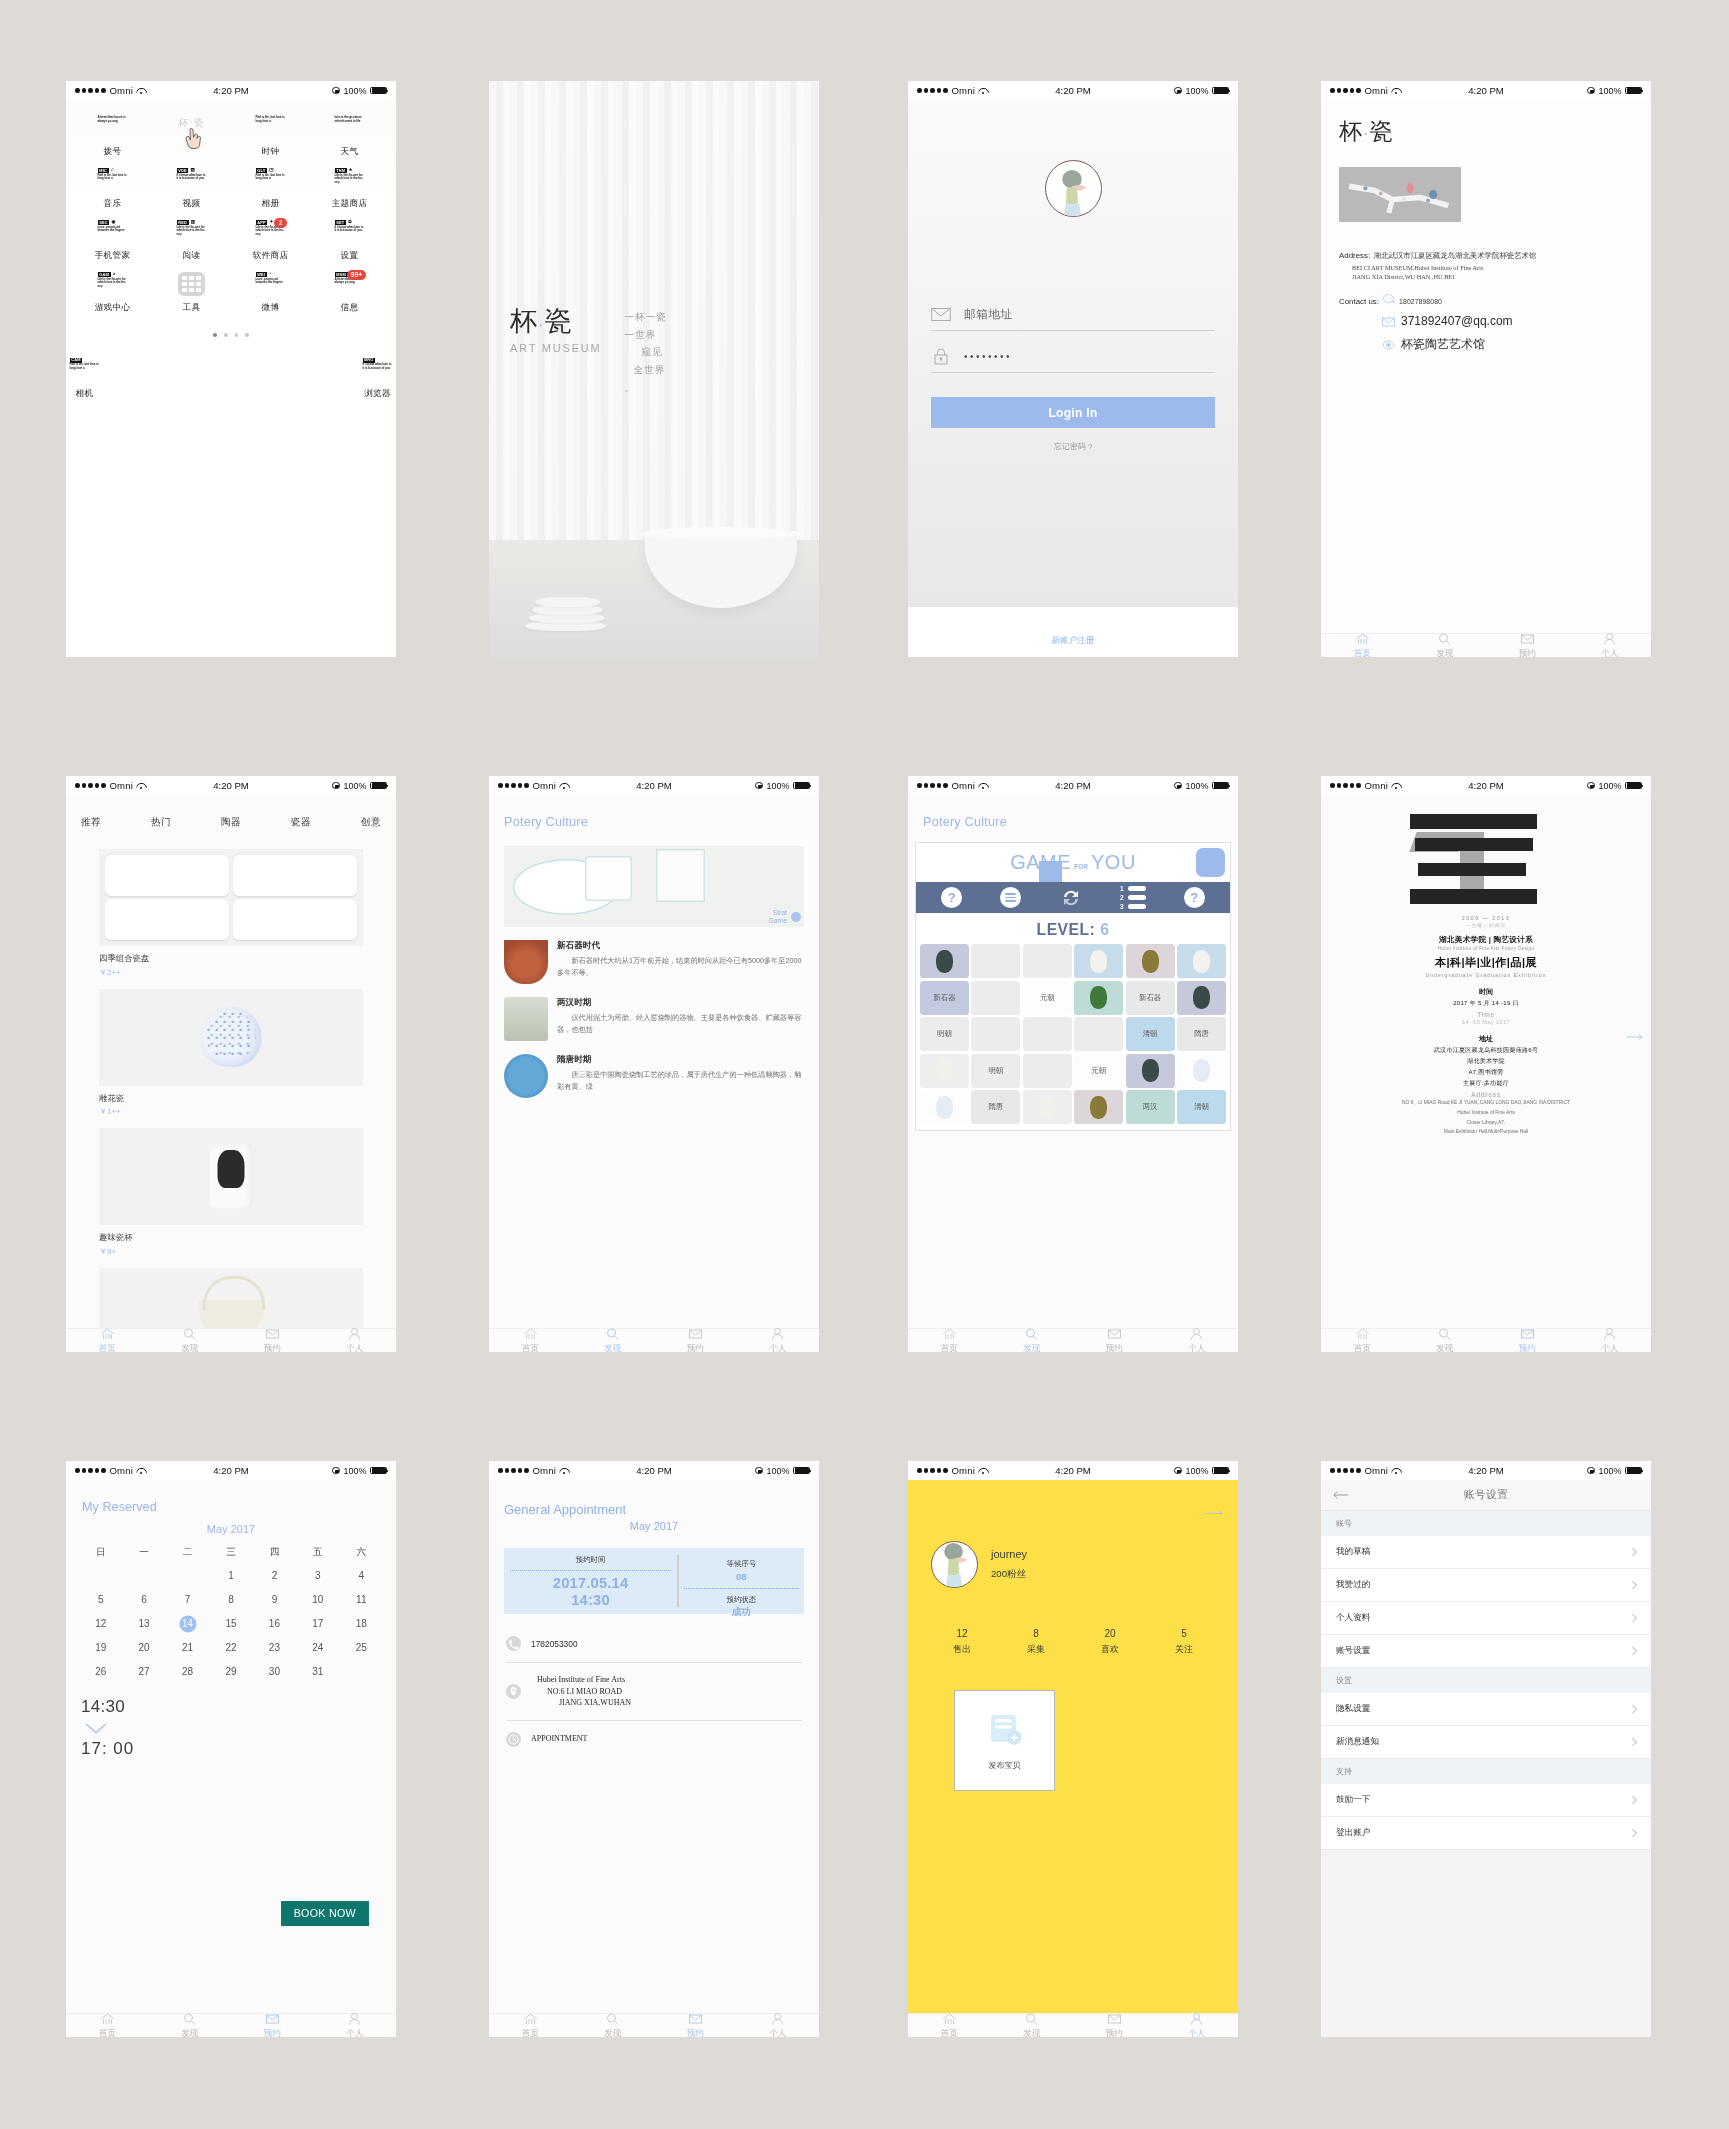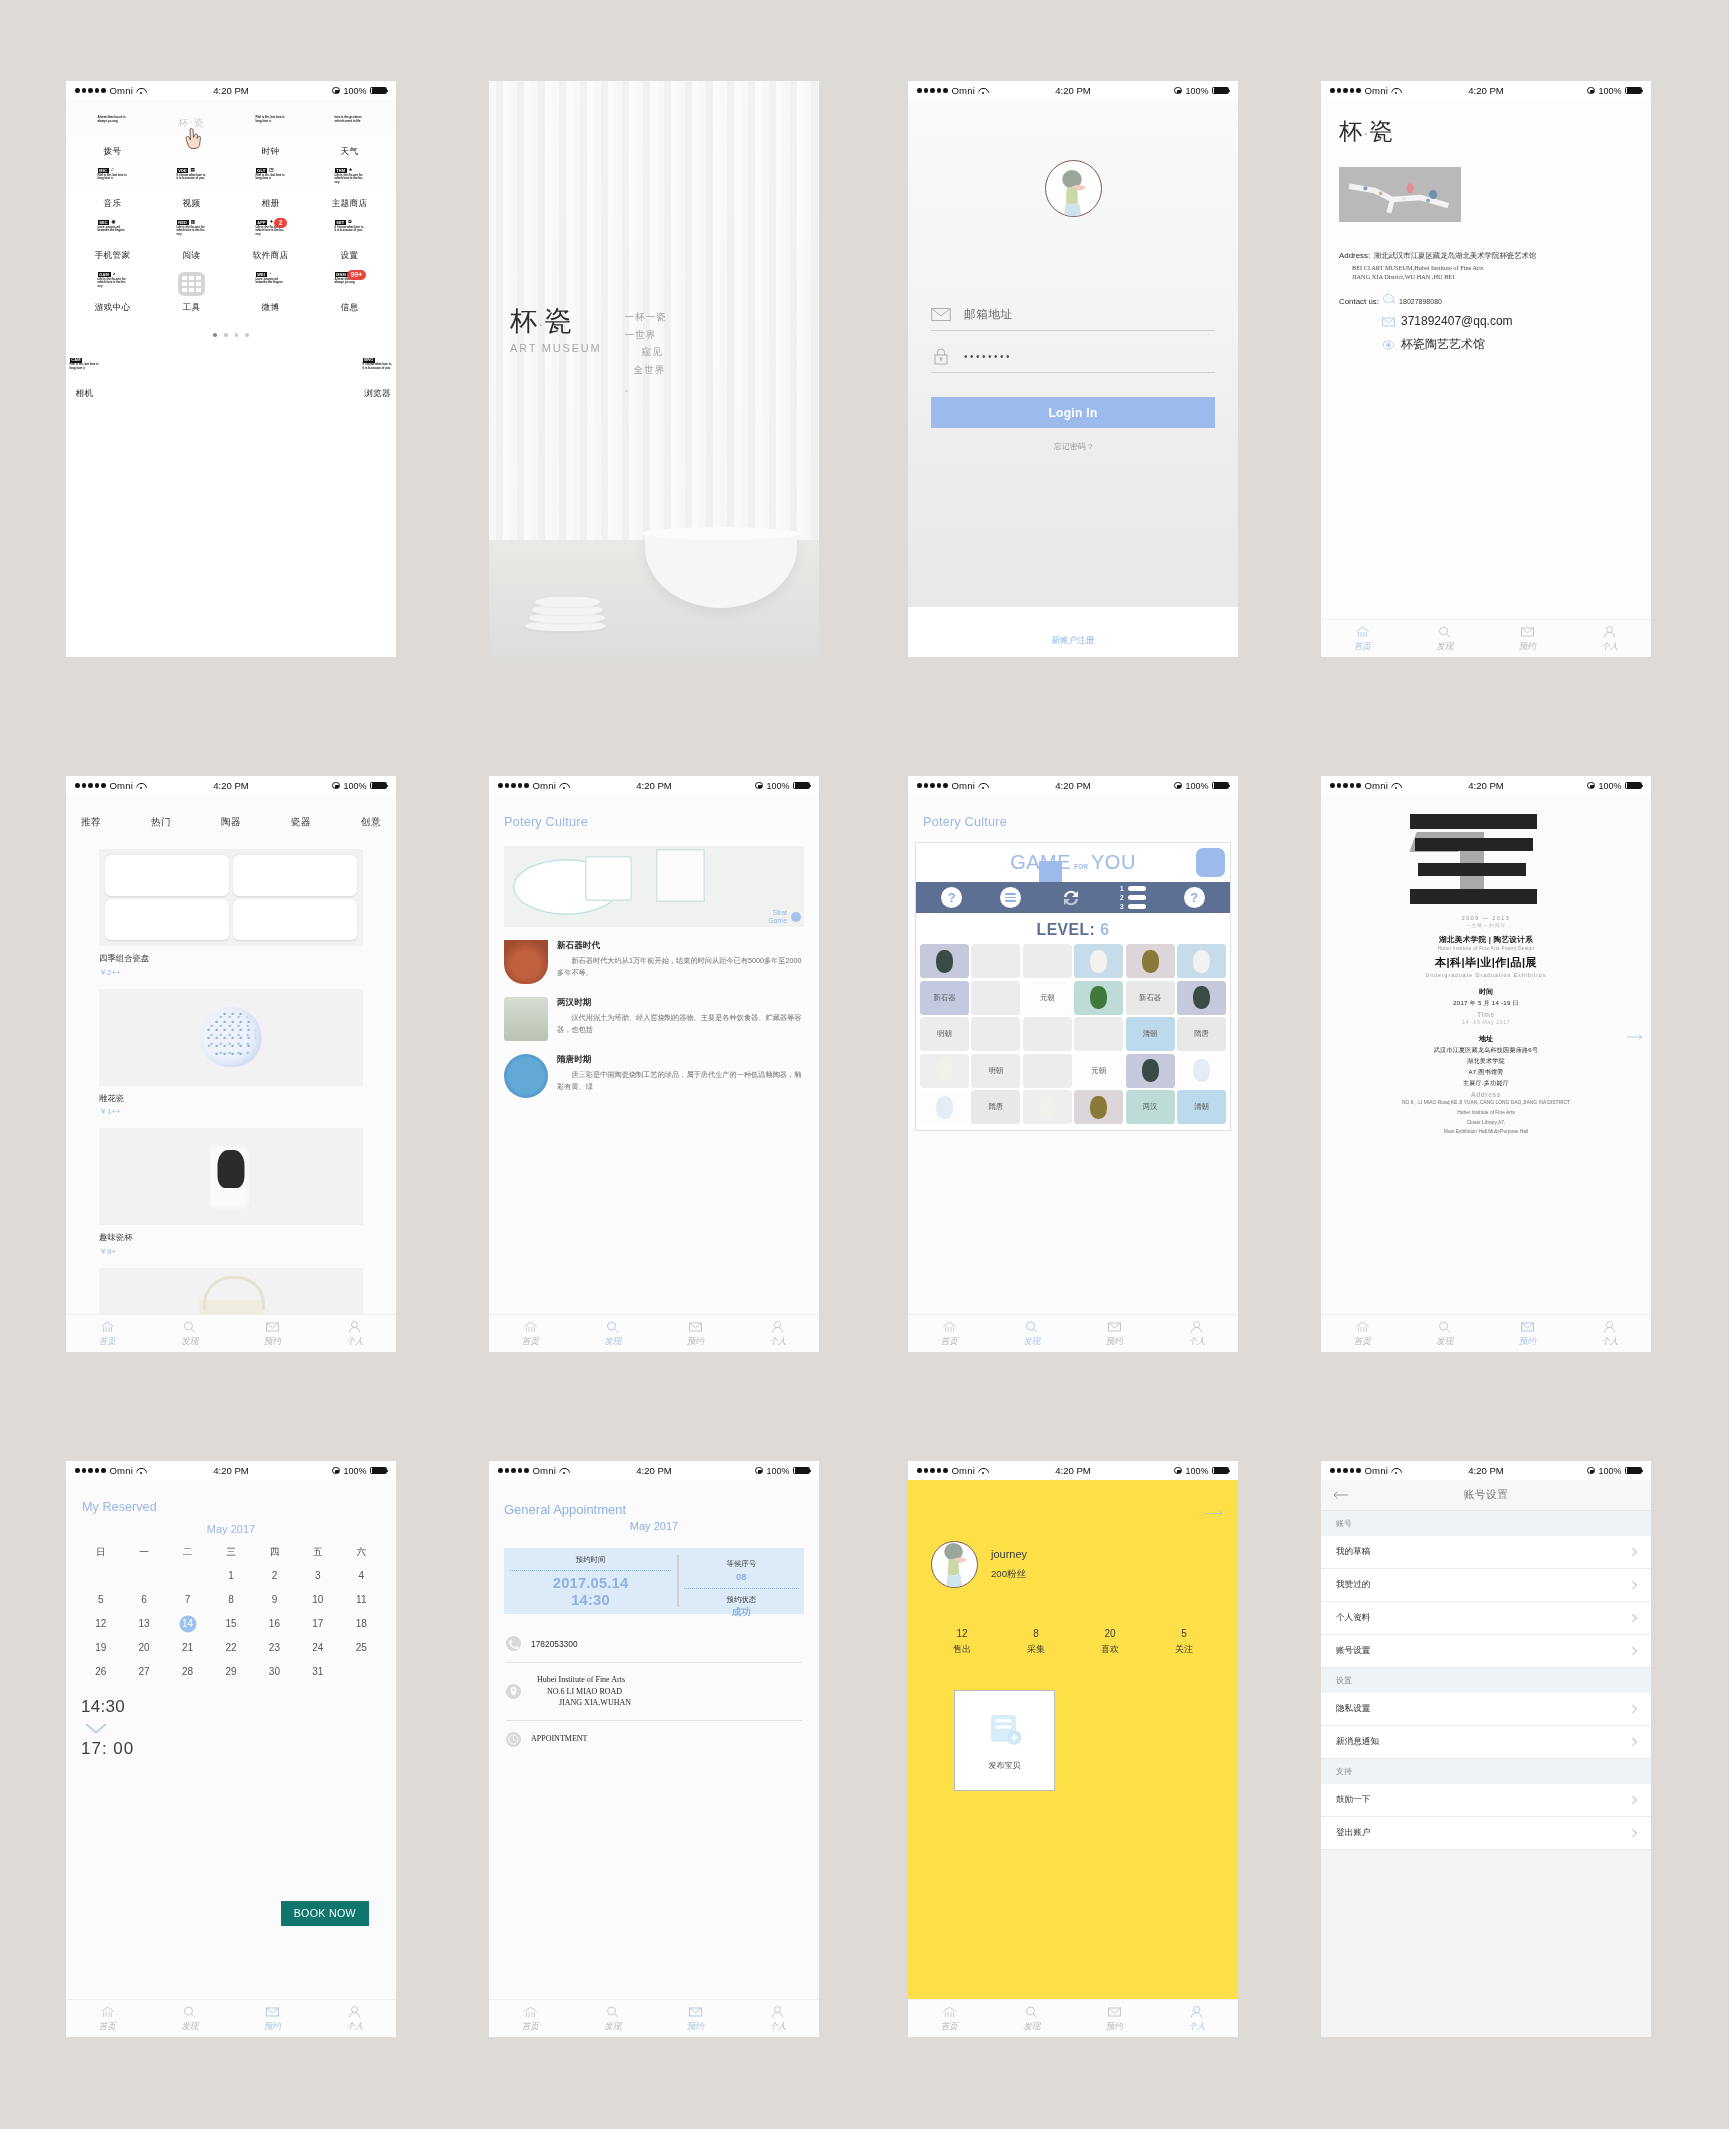--- a/index.html
+++ b/index.html
@@ -39,22 +39,22 @@
   .wifi::after{content:"";position:absolute;left:3.1px;top:4.3px;width:2.3px;height:2.3px;border-radius:50%;background:#141414;}
   .sb-time{position:absolute;left:0;right:0;text-align:center;font-size:9.6px;font-weight:400;}
   .sb-right{margin-left:auto;display:flex;align-items:center;gap:3.6px;font-size:9px;}
   .lockrot{width:7.6px;height:7.6px;border:0.9px solid #141414;border-radius:50%;position:relative;}
   .lockrot::after{content:"";position:absolute;left:2px;top:1.8px;width:3.6px;height:3px;background:#141414;border-radius:0.5px;}
   .batt{width:17px;height:7.6px;border:0.8px solid #141414;border-radius:1.5px;position:relative;}
   .batt::before{content:"";position:absolute;left:0.7px;top:0.7px;bottom:0.7px;width:14px;background:#141414;border-radius:0.5px;}
   .batt::after{content:"";position:absolute;right:-2px;top:2.1px;width:1.3px;height:2.5px;background:#141414;border-radius:0 0.8px 0.8px 0;}
 
   
-  .tabbar{position:absolute;bottom:0;left:0;right:0;height:38px;background:#fcfcfc;
-    display:flex;border-top:0.5px solid #efefef;font-style:italic;}
+  .tabbar{position:absolute;bottom:0;left:0;right:0;height:24px;background:#fcfcfc;
+    display:flex;border-top:0.5px solid #efefef;}
   .tab{flex:1;display:flex;flex-direction:column;align-items:center;justify-content:center;gap:2px;}
   .tab .tlabel{font-size:8.6px;color:#b6b6b6;}
   .tab.active .tlabel{color:#a8c4ea;}
   .ticon{width:15px;height:14px;position:relative;}
   .ticon svg{width:100%;height:100%;}
 
   
   .home-bg{height:100%;background:linear-gradient(#fbfbfb,#ffffff 18%);padding-top:9px;}
   .appgrid{display:grid;grid-template-columns:repeat(4,1fr);row-gap:5px;padding:7px 7px 0;}
   .appcell{display:flex;flex-direction:column;align-items:center;height:47px;justify-content:flex-start;position:relative;}

